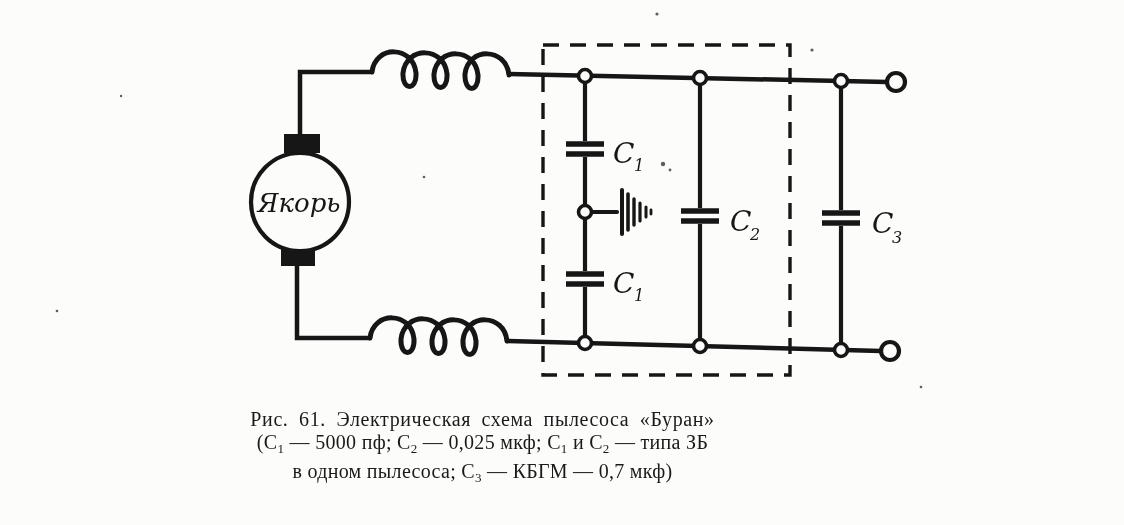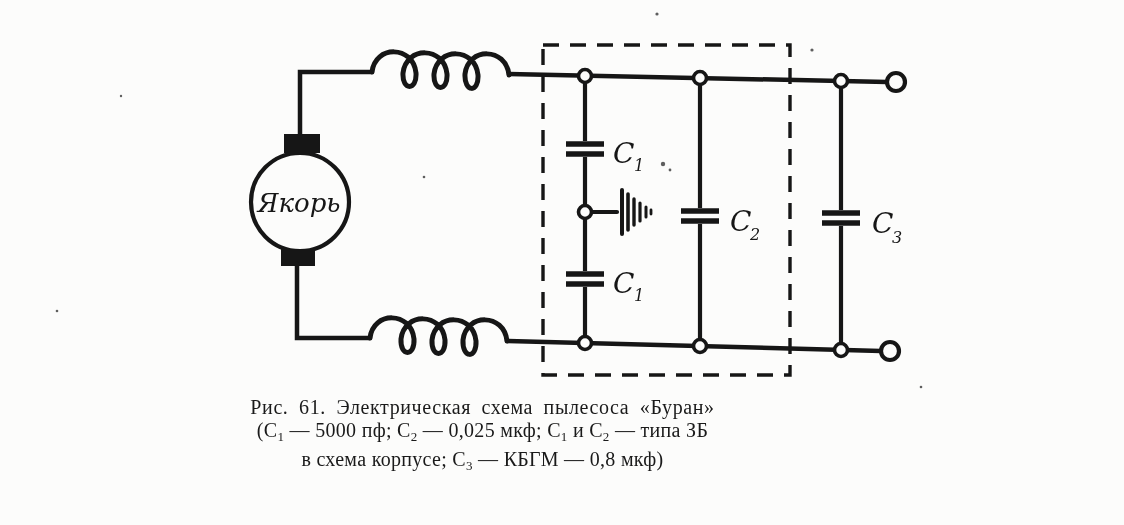--- a/index.html
+++ b/index.html
@@ -5,21 +5,21 @@
   html,body{margin:0;padding:0;}
   body{
     width:1124px;height:525px;
     background:#fcfcfb;
     font-family:"Liberation Serif","DejaVu Serif",serif;
     position:relative;overflow:hidden;
   }
   .page{position:absolute;inset:0;}
   svg{position:absolute;left:0;top:0;}
   .caption{
-    position:absolute;left:200px;top:396px;width:565px;
+    position:absolute;left:200px;top:408px;width:565px;
     text-align:center;color:#1a1a1a;
     font-size:20px;line-height:23px;
     letter-spacing:0.3px;
   }
   .caption .l1{word-spacing:5px;letter-spacing:0.6px;}
   .cap-it{}
   .cap-sub{font-size:13px;vertical-align:-4px;}
   .svg-label{
     font-family:"DejaVu Serif","Liberation Serif",serif;
     font-style:italic;fill:#161616;
@@ -141,16 +141,16 @@
       <circle cx="921" cy="387" r="1.3"></circle>
       <circle cx="121" cy="96" r="1.2"></circle>
     </g>
   </svg>
 
   <div class="caption">
     <div class="l1">
       <span>Рис. 61. Электрическая схема пылесоса «Буран»</span>
     </div>
     <div class="l2"><span>(С</span><span class="cap-sub">1</span><span> — 5000 </span><span class="cap-it">пф;</span><span> </span><span class="cap-it">С</span><span class="cap-sub cap-it">2</span><span> — 0,025 </span><span class="cap-it">мкф;</span><span> </span><span class="cap-it">С</span><span class="cap-sub cap-it">1</span><span> и </span><span class="cap-it">С</span><span class="cap-sub cap-it">2</span><span> — типа ЗБ</span></div>
-    <div class="l3"><span>в схема корпусе; </span><span class="cap-it">С</span><span class="cap-sub cap-it">3</span><span> — КБГМ — 0,8 </span><span class="cap-it">мкф)</span></div>
+    <div class="l3"><span>в одном пылесоса; </span><span class="cap-it">С</span><span class="cap-sub cap-it">3</span><span> — КБГМ — 0,7 </span><span class="cap-it">мкф)</span></div>
   </div>
 
 </div>
 
 </body></html>

